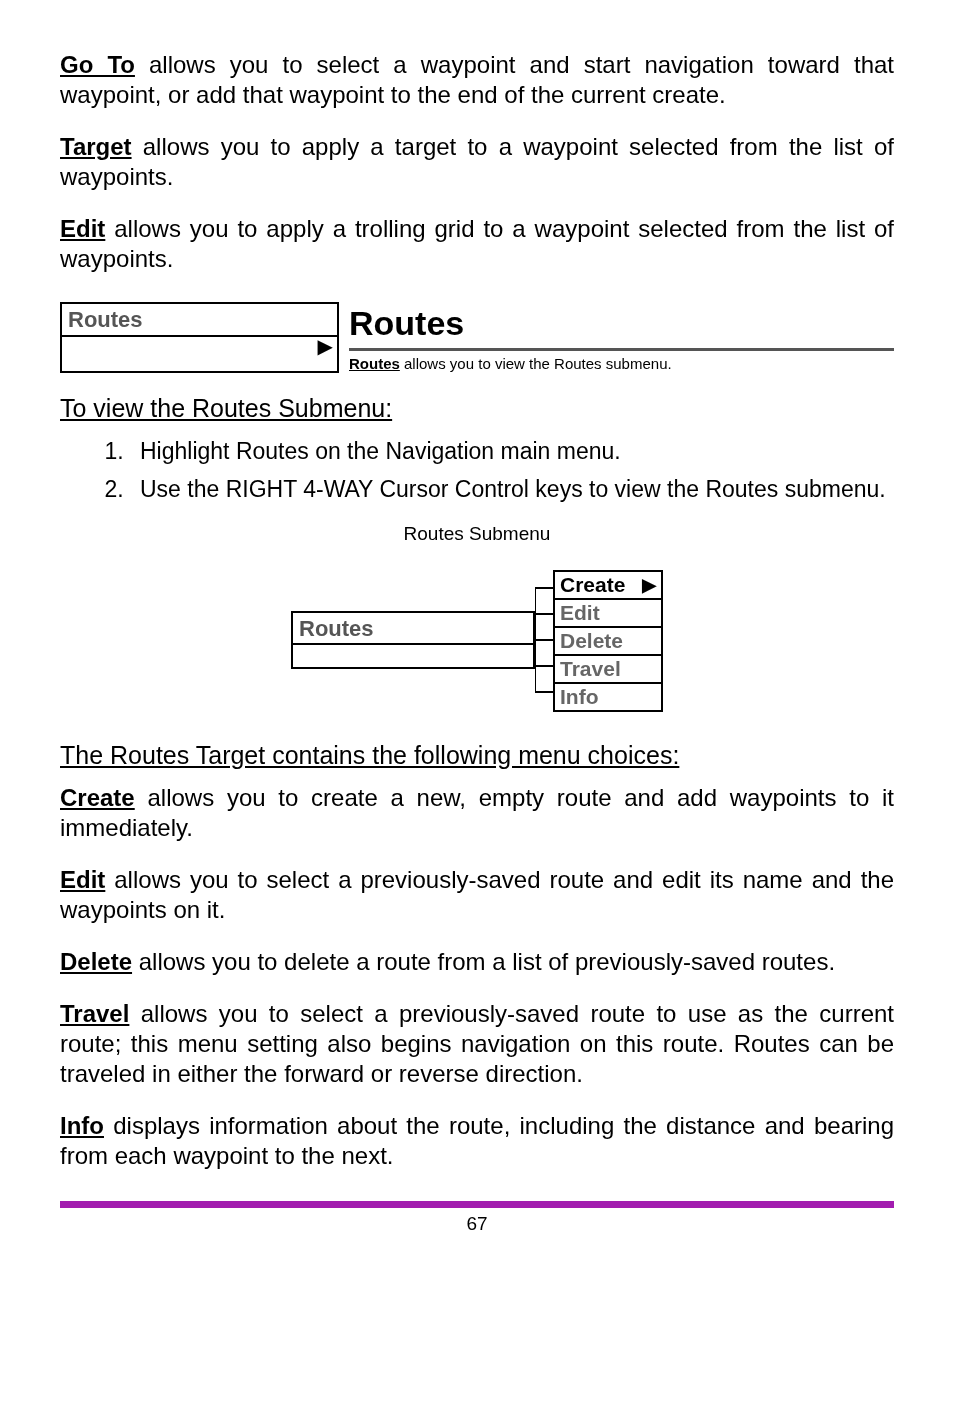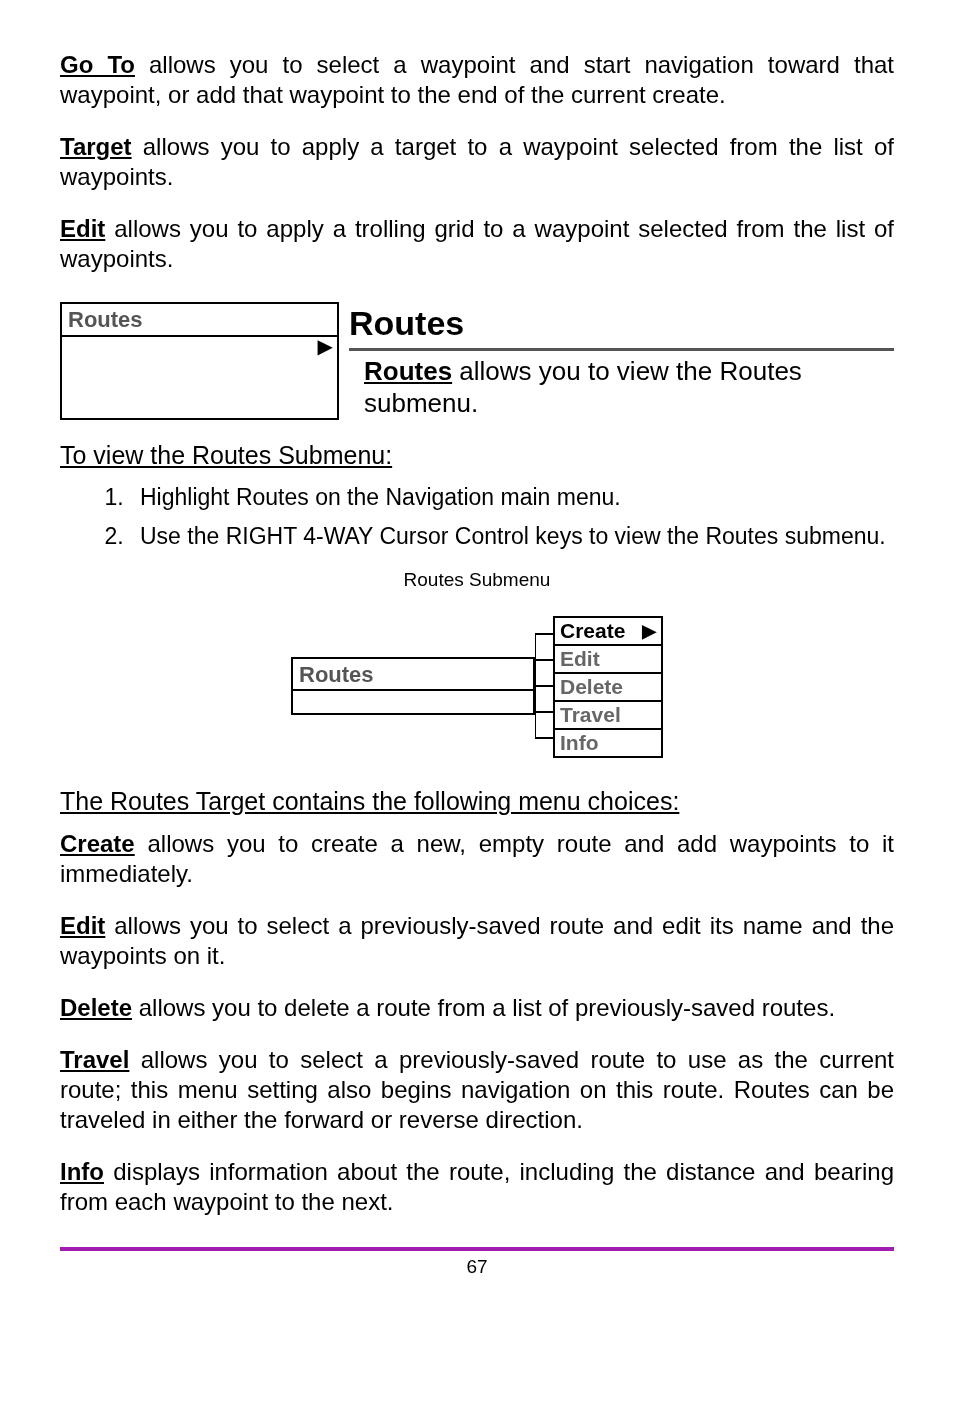--- a/index.html
+++ b/index.html
@@ -50,22 +50,21 @@
   }
   .section-title {
     font-family: "Arial Black", Arial, sans-serif;
     font-weight: 900;
     font-size: 34px;
     border-bottom: 3px solid #555;
     padding-bottom: 3px;
     margin-bottom: 4px;
   }
   .section-subtitle {
-    font-size: 26px;
-    margin-left: 15px;
+    font-size: 15px;
   }
 
   .underline-heading {
     text-decoration: underline;
     font-size: 25px;
     margin-top: 20px;
     margin-bottom: 12px;
   }
 
   ol.steps {
@@ -116,21 +115,21 @@
     display: flex;
     align-items: center;
     justify-content: space-between;
     height: 26px;
   }
   .submenu-right-item.inactive { color: #666; }
   .submenu-right-item.active { color: #000; }
   .tri { font-size: 18px; }
 
   .page-footer {
-    border-top: 4px solid #a21caf;
+    border-top: 7px solid #a21caf;
     text-align: center;
     font-size: 19px;
     padding-top: 4px;
     margin-top: 30px;
   }
   .connector { width: 18px; height: 1px; }
 </style>
 </head>
 <body>
 

